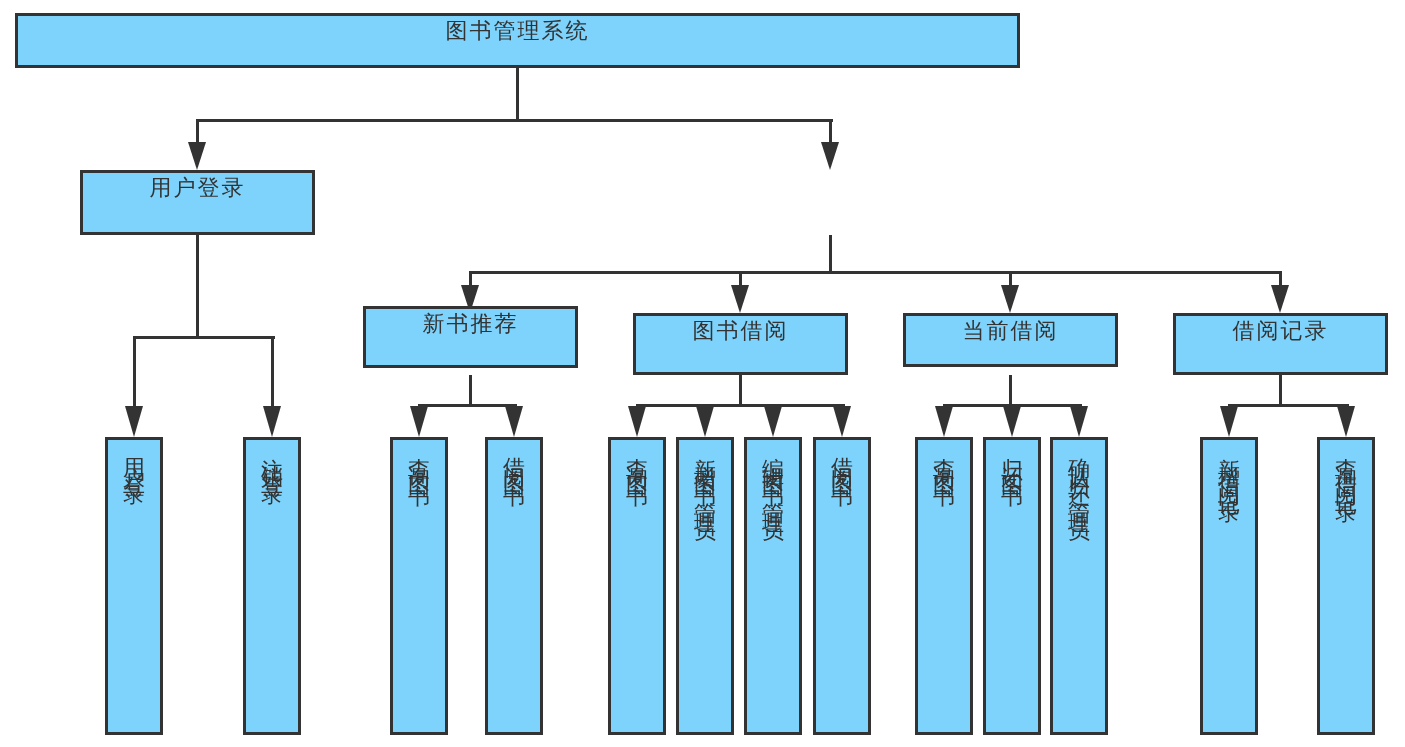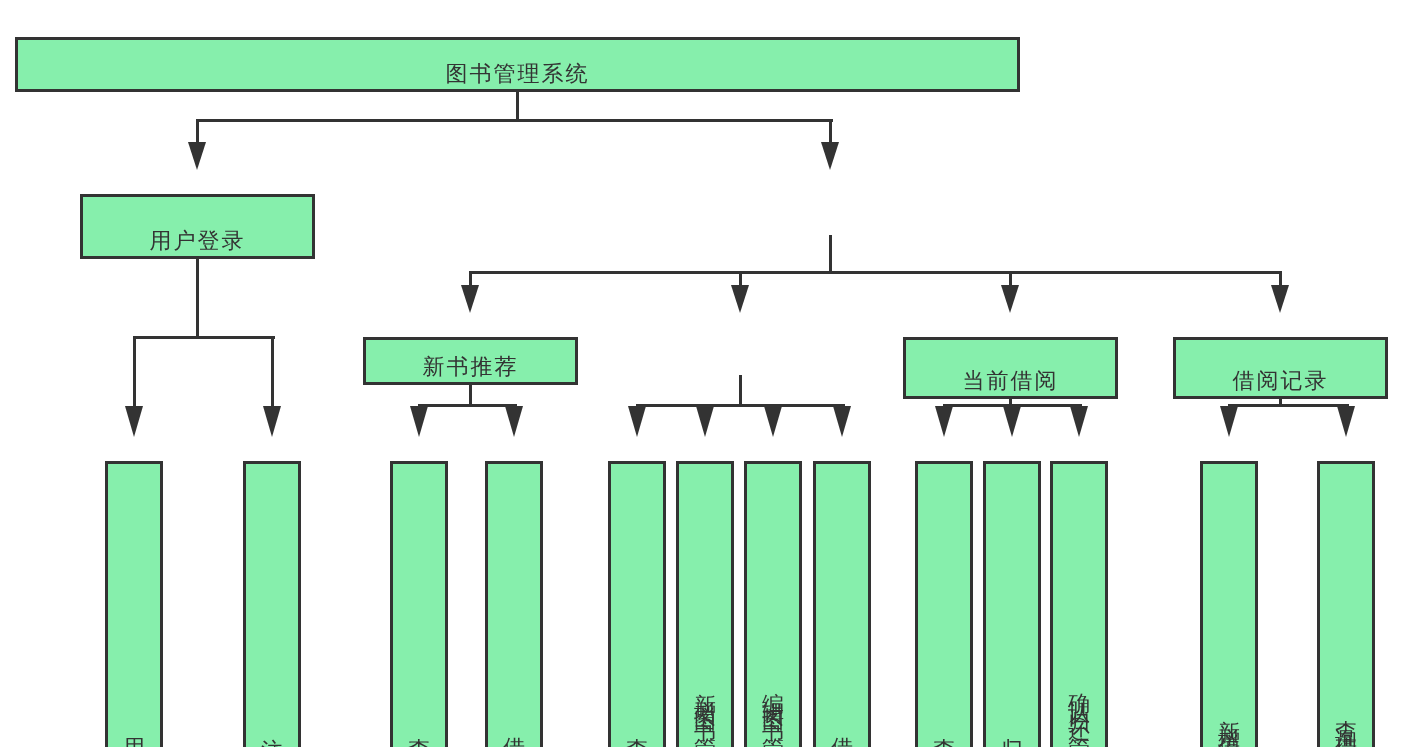--- a/index.html
+++ b/index.html
@@ -1,21 +1,21 @@
 <!DOCTYPE html>
 <html><head>
 <meta charset="utf-8">
 <style>
   * { margin:0; padding:0; box-sizing:border-box; }
   html,body { background:#ffffff; }
   body { font-family:"Liberation Sans","DejaVu Sans",sans-serif; color:#333333; }
   .canvas { position:relative; width:1405px; height:747px; background:#ffffff; overflow:hidden; }
 
-  .box { position:absolute; background:#86efac; border:3px solid #333333;
-         display:flex; align-items:flex-end; justify-content:center;margin-top:24px; }
+  .box { position:absolute; background:#7dd3fc; border:3px solid #333333;
+         display:flex; align-items:flex-start; justify-content:center; }
   .box.h span { font-size:22px; letter-spacing:2px; white-space:nowrap; }
   .box.v span { writing-mode:vertical-rl; text-orientation:mixed;
                 font-size:22px; letter-spacing:9px; line-height:1; }
 
   .ln  { position:absolute; background:#333333; }
   .arw { position:absolute; width:0; height:0;
          border-left:9px solid transparent; border-right:9px solid transparent; }
   .arw.a28 { border-top:28px solid #333333; }
   .arw.a31 { border-top:31px solid #333333; }
 
@@ -77,24 +77,27 @@
   <div class="arw a31" style="left:1337px;top:406px"></div>
 
   <div class="box h" style="left:15px;top:13px;width:1005px;height:55px">
     <span>图书管理系统</span>
   </div>
 
   <div class="box h" style="left:80px;top:170px;width:235px;height:65px">
     <span>用户登录</span>
   </div>
 
-  <div class="box h" style="left:363px;top:313px;width:215px;height:48px">
+  <div class="box h" style="left:363px;top:306px;width:215px;height:62px">
     <span>新书推荐</span>
   </div>
-  <div class="box h" style="left:903px;top:313px;width:215px;height:62px">
+  <div class="box h" style="left:633px;top:313px;width:215px;height:62px">
+    <span>图书借阅</span>
+  </div>
+  <div class="box h" style="left:903px;top:313px;width:215px;height:54px">
     <span>当前借阅</span>
   </div>
   <div class="box h" style="left:1173px;top:313px;width:215px;height:62px">
     <span>借阅记录</span>
   </div>
 
   <div class="box v" style="left:105px;top:437px;width:58px;height:298px">
     <span>用户登录</span>
   </div>
   <div class="box v" style="left:243px;top:437px;width:58px;height:298px">

